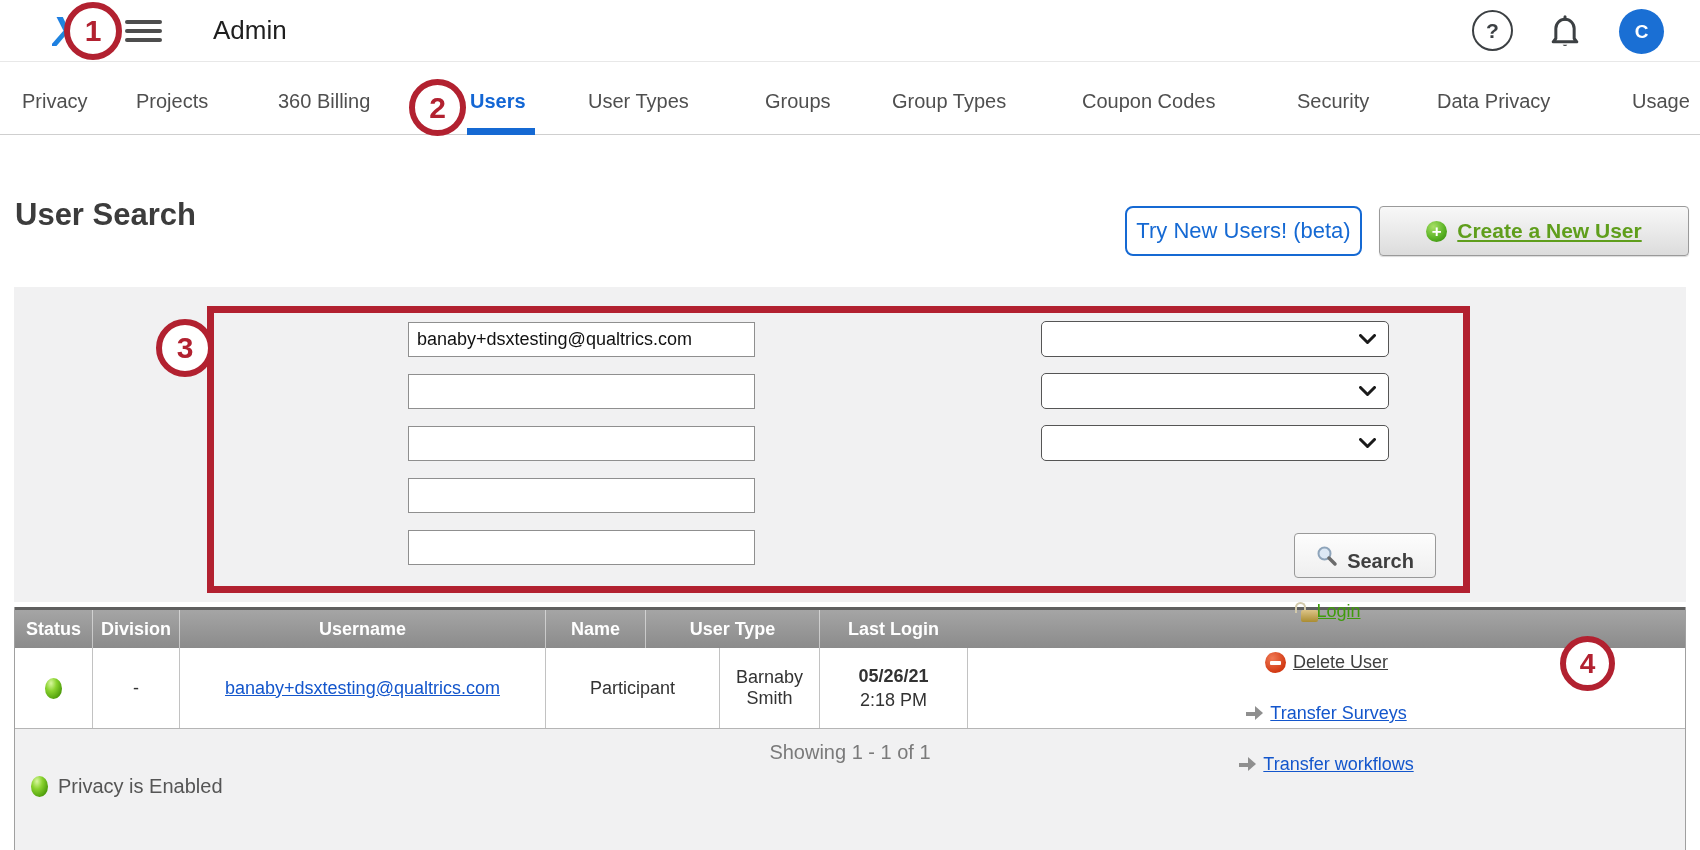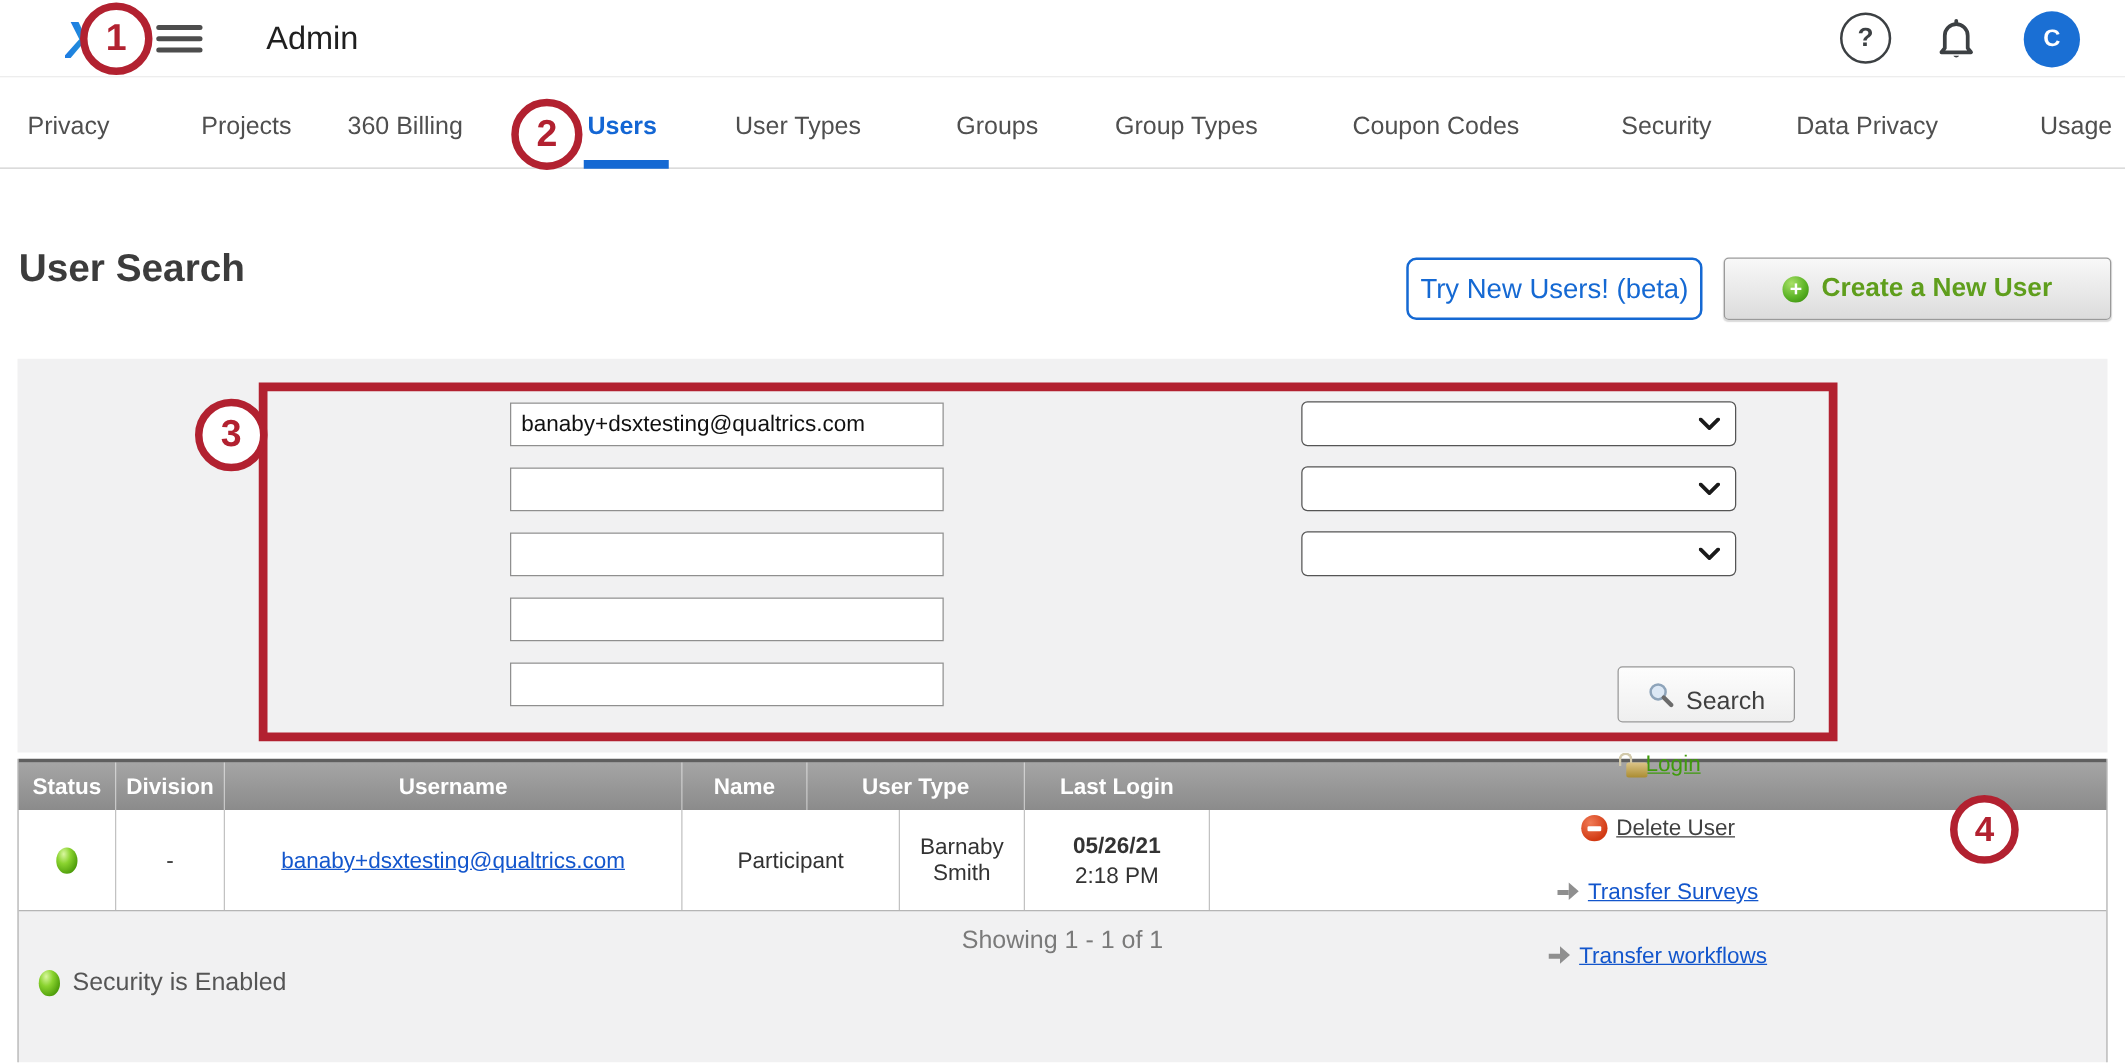--- a/index.html
+++ b/index.html
@@ -37,36 +37,36 @@
   .c4 { left:1560px; top:636px; width:55px; height:55px; font-size:28px; border-width:6px; z-index:5; }
   .red-rect { position:absolute; left:207px; top:306px; width:1263px; height:287px; border:7px solid #b22130; z-index:2; pointer-events:none; }
 
   
   .page-heading { position:absolute; left:15px; top:197px; font-size:31px; font-weight:700; color:#3c3c3c; }
   .try-btn { position:absolute; left:1125px; top:206px; width:237px; height:50px; background:#fff; border:2px solid #1569d3;
              border-radius:8px; color:#1569d3; font-size:22px; display:flex; align-items:center; justify-content:center; cursor:pointer; }
   .create-btn { position:absolute; left:1379px; top:206px; width:310px; height:50px;
                 background:linear-gradient(#f8f8f8,#dcdcdc); border:1px solid #9a9a9a; border-radius:4px;
                 box-shadow:0 1px 1px rgba(0,0,0,.15); display:flex; align-items:center; justify-content:center; gap:10px; cursor:pointer; }
-  .create-btn .label { color:#5f9e1c; font-size:21px; font-weight:700; }
+  .create-btn .label { color:#5f9e1c; font-size:21px; font-weight:700;text-decoration:underline; }
   .plus-orb { width:21px; height:21px; border-radius:50%;
               background:radial-gradient(circle at 35% 28%, #a8e067 0%, #5cb426 55%, #2f8307 100%);
               display:flex; align-items:center; justify-content:center; color:#fff; font-size:17px; font-weight:700; line-height:1; }
 
   
   .form-panel { position:absolute; left:14px; top:287px; width:1672px; height:315px; background:#f1f1f2; }
   .form-label { position:absolute; width:240px; text-align:right; font-size:19px; color:#565656; line-height:35px; }
   .form-input { position:absolute; left:408px; width:347px; height:35px; border:1px solid #8f8f8f; background:#fff;
                 font-size:18px; padding:0 8px; color:#111; font-family:"Liberation Sans",sans-serif; z-index:3; }
   .form-select { position:absolute; left:1041px; width:348px; height:36px; border:1.5px solid #555; border-radius:5px;
                  background:#fff; display:flex; align-items:center; justify-content:flex-end; padding-right:12px; cursor:pointer; z-index:3; }
   .search-btn { position:absolute; left:1294px; top:533px; width:142px; height:45px;
                 background:linear-gradient(#fdfdfd,#efefef); border:1px solid #999; border-radius:4px;
                 display:flex; align-items:center; justify-content:center; gap:9px; cursor:pointer; z-index:3; }
-  .search-btn .label { font-size:20px; font-weight:400; color:#3f3f3f;margin-top:12px; }
+  .search-btn .label { font-size:20px; font-weight:700; color:#3f3f3f;margin-top:12px; }
 
   
   .results-table { position:absolute; left:14px; top:607px; width:1672px; border:1px solid #a0a0a0; border-top:none; }
   .thead { display:flex; height:41px; background:linear-gradient(#a5a5a5,#8b8b8b); border-top:3px solid #5f5f5f; }
   .th { display:flex; align-items:center; justify-content:center; color:#fff; font-size:18px; font-weight:700; }
   .th + .th { border-left:1px solid rgba(255,255,255,.5); }
   .trow { display:flex; height:80px; background:#fff; }
   .td { display:flex; align-items:center; justify-content:center; font-size:18px; color:#333; text-align:center; }
   .td + .td { border-left:1px solid #c2c2c2; }
   .status-orb { width:17px; height:21px; border-radius:50%;
@@ -117,21 +117,21 @@
         <path d="M12 5 v-1.6" stroke-linecap="round"></path>
         <path d="M10.6 20.2 a1.6 1.6 0 0 0 2.8 0 z" fill="#3c4043" stroke="none"></path>
       </svg>
     </div>
     <div class="avatar">C</div>
   </div>
   <div class="callout c1">1</div>
 
   <div class="navbar">
     <div class="nav-tab" style="left:22px">Privacy</div>
-    <div class="nav-tab" style="left:161px">Projects</div>
+    <div class="nav-tab" style="left:136px">Projects</div>
     <div class="nav-tab" style="left:278px">360 Billing</div>
     <div class="nav-tab active" style="left:470px">Users</div>
     <div class="nav-tab" style="left:588px">User Types</div>
     <div class="nav-tab" style="left:765px">Groups</div>
     <div class="nav-tab" style="left:892px">Group Types</div>
     <div class="nav-tab" style="left:1082px">Coupon Codes</div>
     <div class="nav-tab" style="left:1297px">Security</div>
     <div class="nav-tab" style="left:1437px">Data Privacy</div>
     <div class="nav-tab" style="left:1632px">Usage</div>
     <div class="nav-underline"></div>
@@ -237,20 +237,20 @@
           <span class="arrow-icon"></span>
           <a class="tbl-link">Transfer workflows</a>
         </span>
       </div>
     </div>
 
     <div class="table-footer">
       <div class="showing">Showing 1 - 1 of 1</div>
       <div class="legend">
         <span class="status-orb"></span>
-        <span>Security is Enabled</span>
+        <span>Privacy is Enabled</span>
       </div>
     </div>
   </div>
 
   <div class="callout c4">4</div>
 
 </div>
 
 </body></html>

